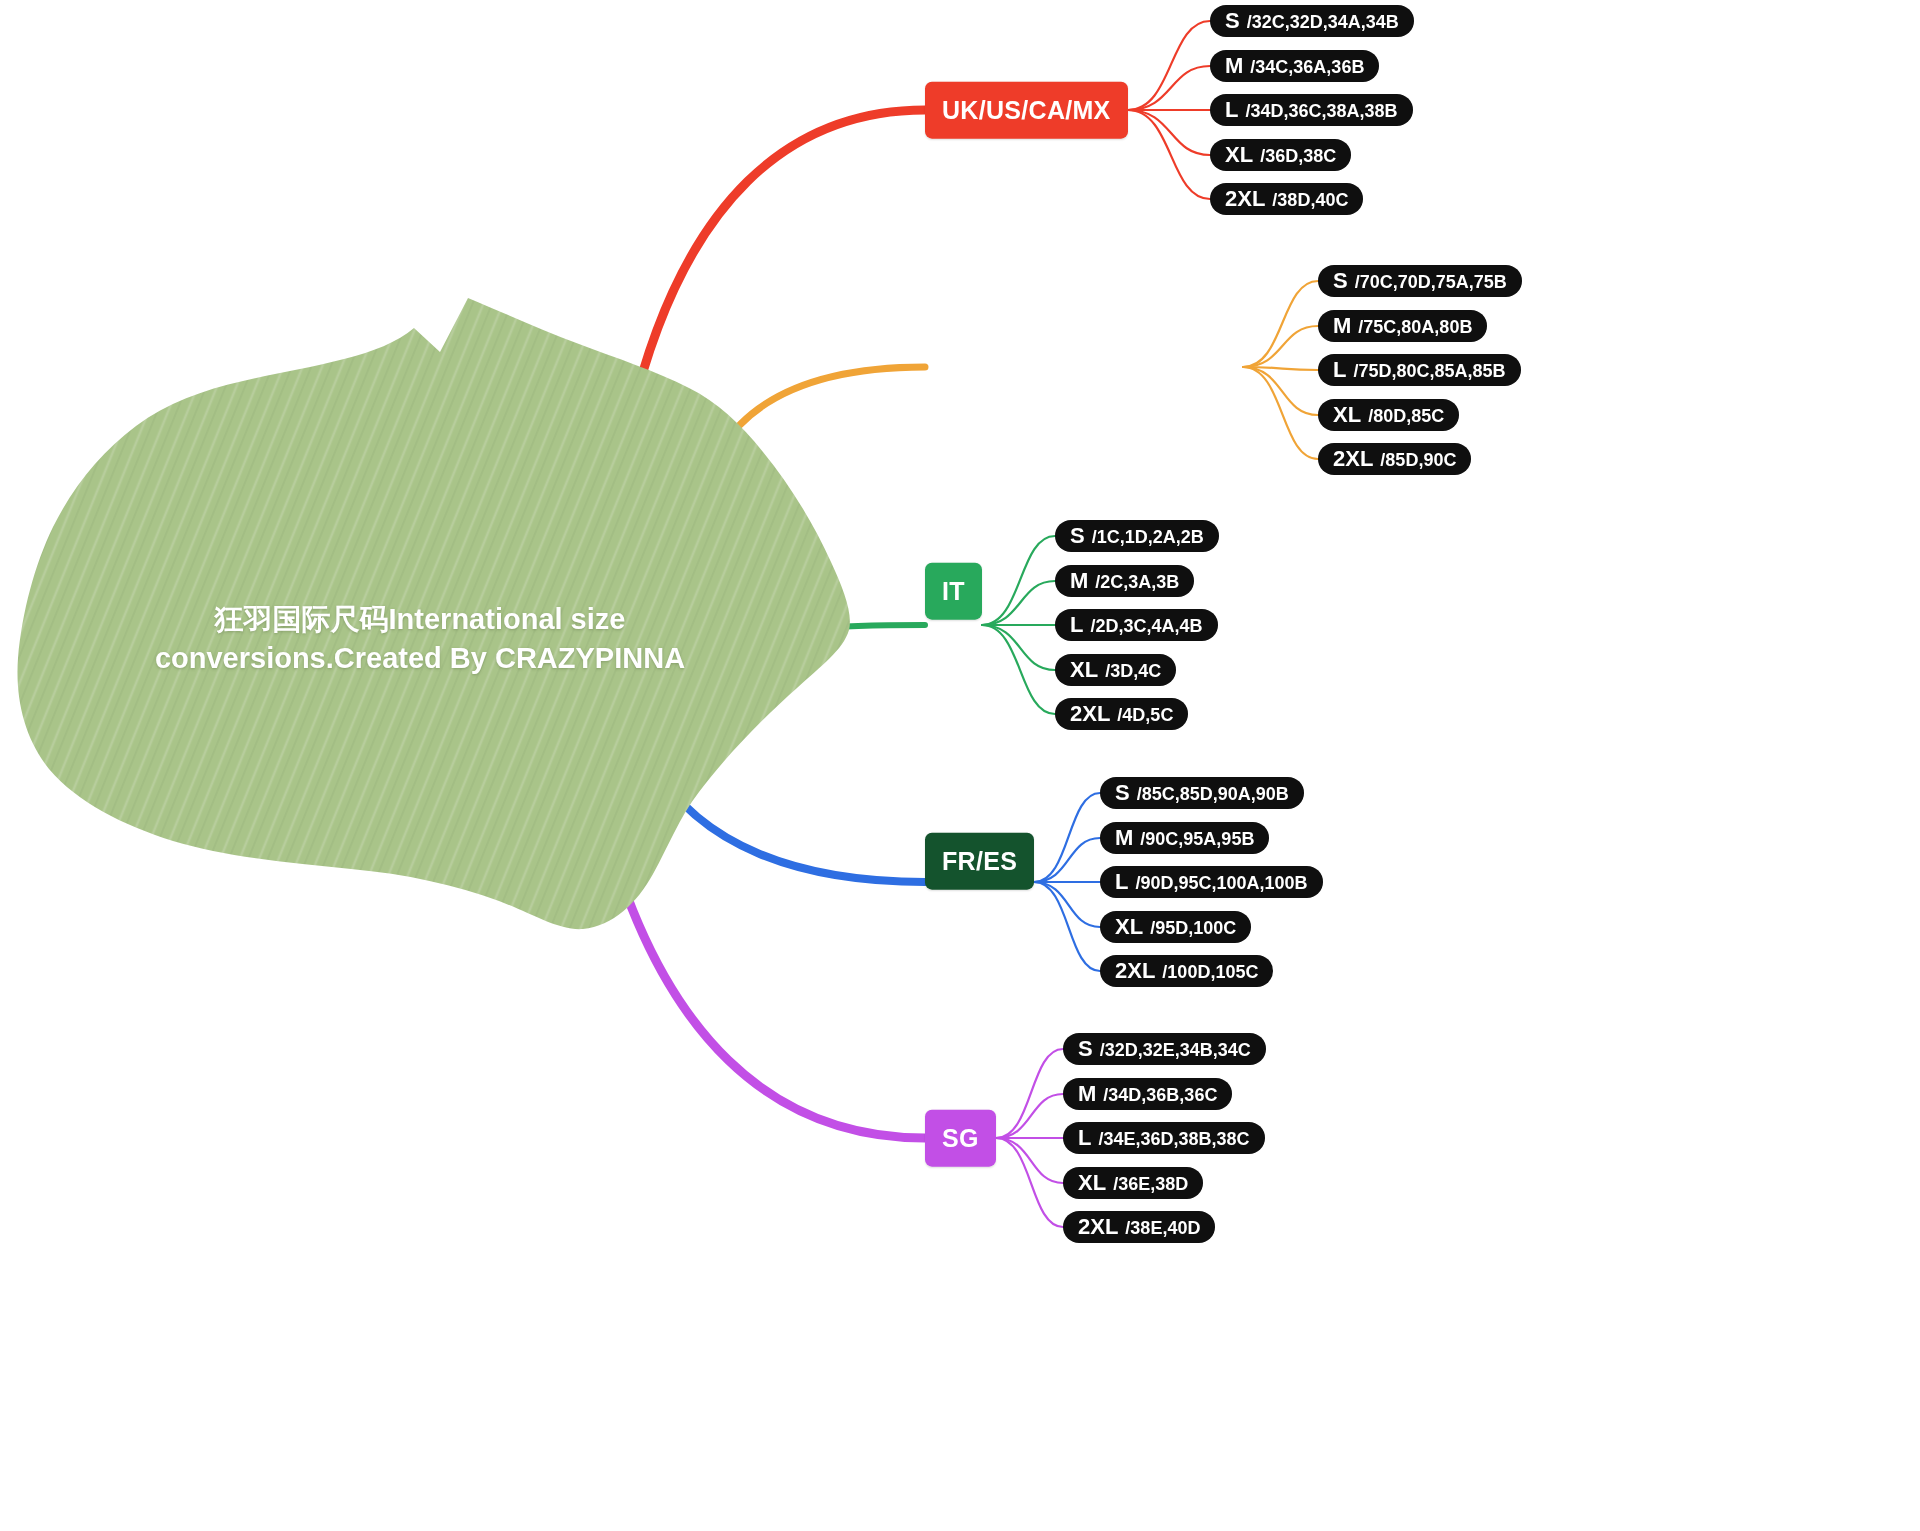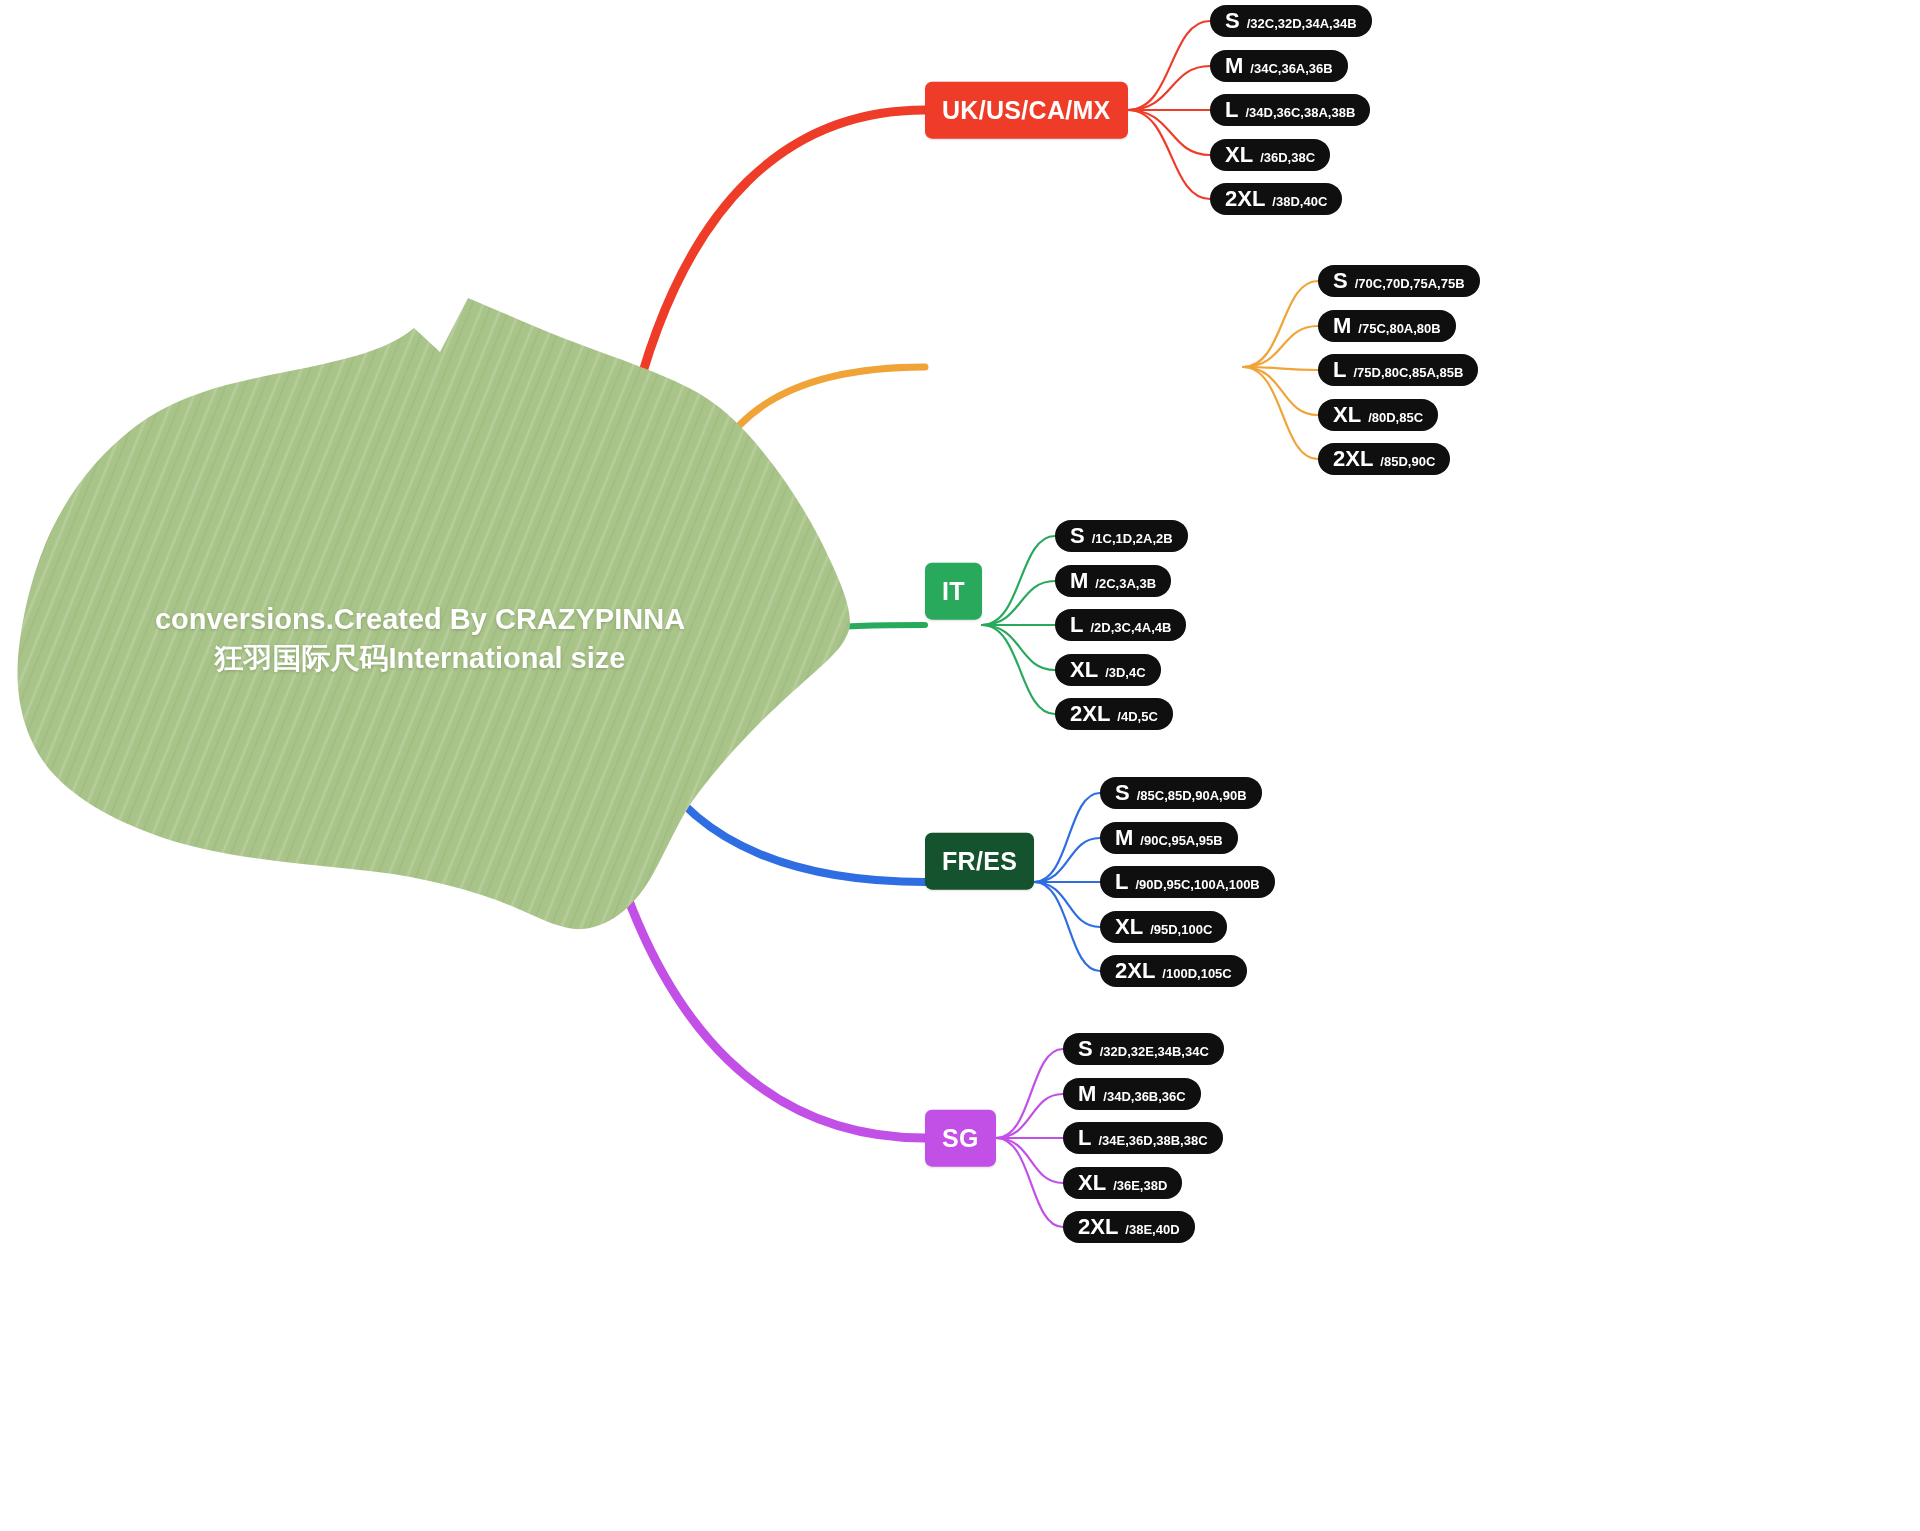--- a/index.html
+++ b/index.html
@@ -13,21 +13,21 @@
     color:#ffffff;font-weight:bold;font-size:25px;line-height:1.15;
     padding:14px 17px;border-radius:7px;white-space:nowrap;letter-spacing:.3px;
     box-shadow:0 1px 2px rgba(0,0,0,.12);
   }
   .pill{
     position:absolute;transform:translateY(-50%);
     background:#0f0f0f;color:#ffffff;border-radius:18px;
     padding:4px 15px;white-space:nowrap;display:flex;align-items:baseline;gap:7px;
   }
   .pill .sz{font-weight:bold;font-size:22px;line-height:1.1;}
-  .pill .vals{font-weight:bold;font-size:13px;line-height:1.1;}
+  .pill .vals{font-weight:bold;font-size:18px;line-height:1.1;}
   #root-topic{
     position:absolute;left:90px;top:600px;width:660px;text-align:center;
     color:#ffffff;font-weight:bold;font-size:29px;line-height:39px;
     text-shadow:0 1px 3px rgba(70,90,50,.35);
   }
 </style>
 </head>
 <body>
 
 <div id="stage">
@@ -94,22 +94,22 @@
       C 821 666 843 650 849 630
       C 853 613 843 588 831 562
       C 813 522 789 484 763 452
       C 741 424 717 402 689 388
       C 656 371 616 358 579 344
       C 541 330 502 312 468 298
       Z"></path>
   </svg>
 
   <div id="root-topic">
+    <div>狂羽国际尺码International size</div>
     <div>conversions.Created By CRAZYPINNA</div>
-    <div>狂羽国际尺码International size</div>
   </div>
 
 <div class="branch-node" style="left: 925px; top: 110px; background: rgb(238, 60, 41);">UK/US/CA/MX</div>
     <div class="pill" style="left: 1210px; top: 21px;">
       <span class="sz">S</span>
       <span class="vals">/32C,32D,34A,34B</span>
     </div>
     <div class="pill" style="left: 1210px; top: 65.5px;">
       <span class="sz">M</span>
       <span class="vals">/34C,36A,36B</span>

